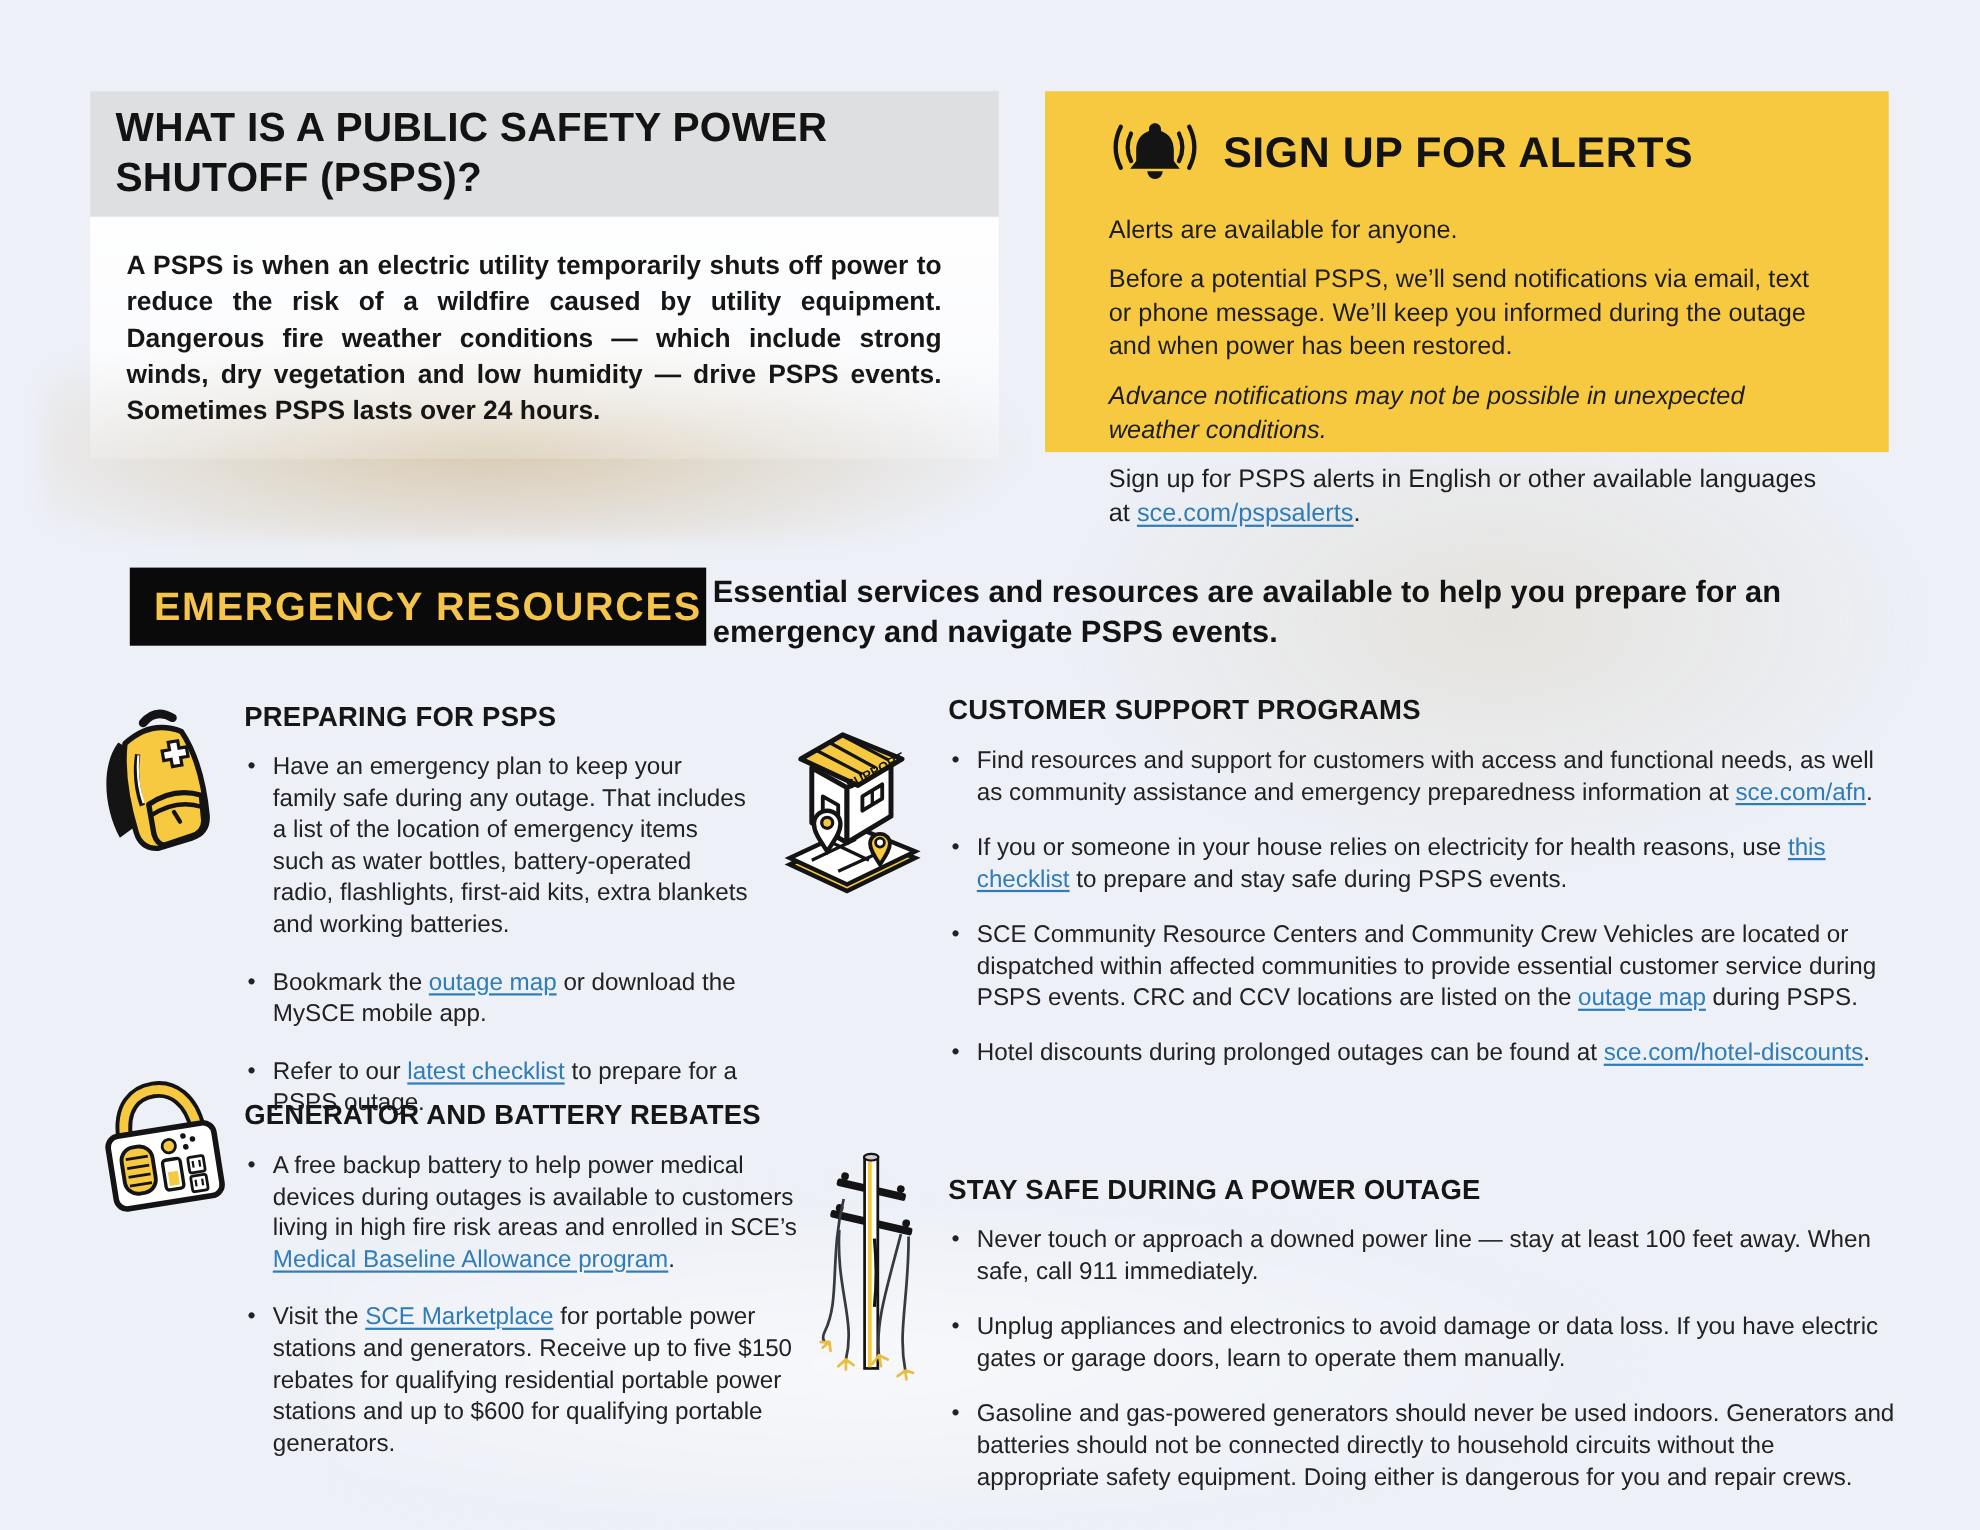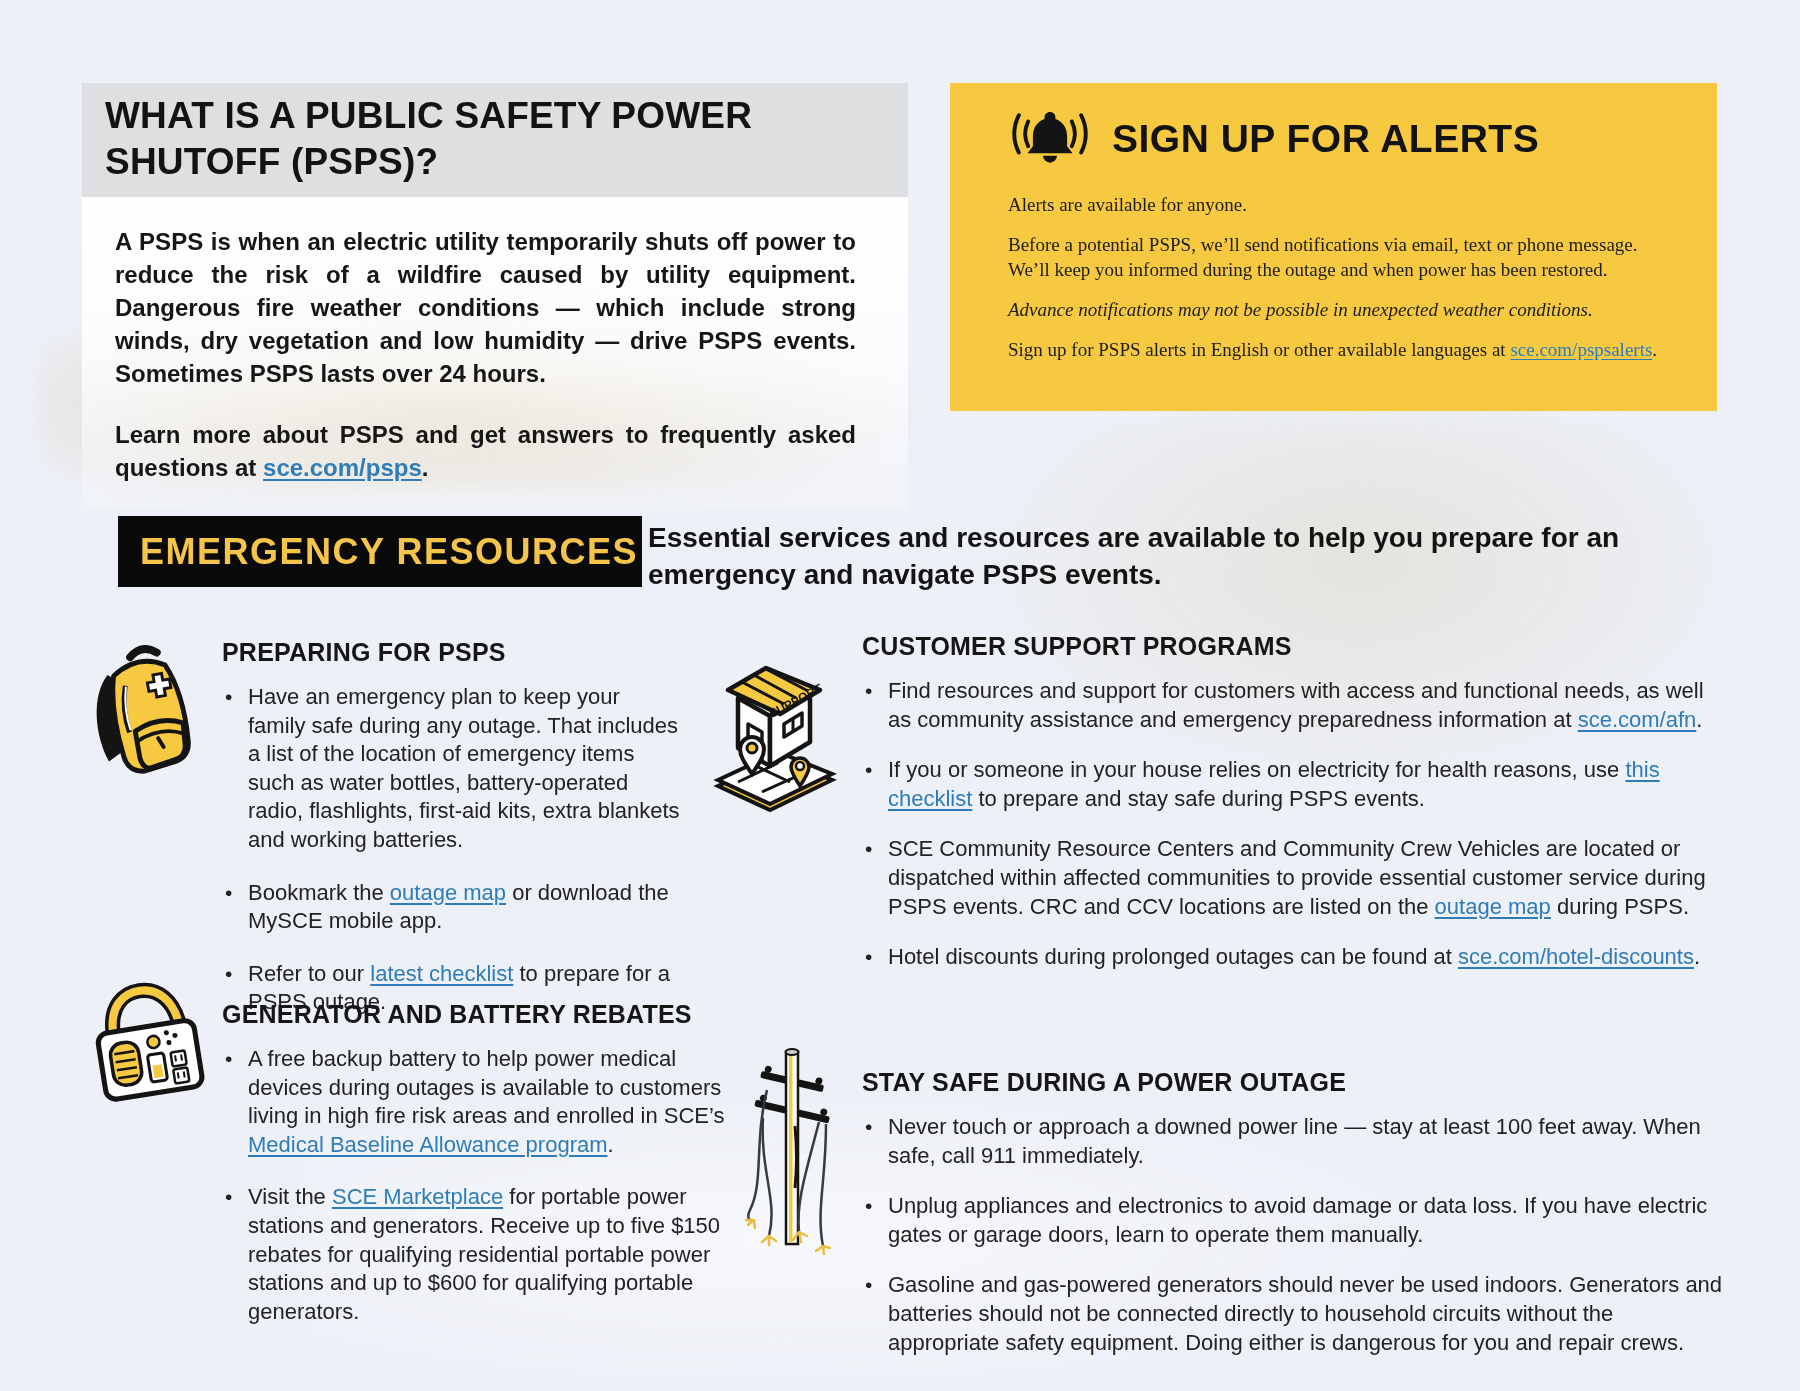--- a/index.html
+++ b/index.html
@@ -27,21 +27,21 @@
     background:linear-gradient(180deg, rgba(255,255,255,.95) 0%, rgba(255,255,255,.78) 55%, rgba(255,255,255,.18) 100%);}
   .psps-body p{margin:0 16px 27px 0;font-size:24px;line-height:1.38;font-weight:bold;
     color:#161616;text-align:justify;}
   .psps-body p:last-child{margin-bottom:0;}
 
   
   .alerts{position:absolute;left:950px;top:83px;width:767px;height:328px;background:#f6c941;
     box-sizing:border-box;padding:18px 34px 0 58px;}
   .alerts-head{display:flex;align-items:center;gap:20px;margin-bottom:2px;}
   .alerts-head h2{margin:0;font-size:39px;font-weight:bold;color:#131313;letter-spacing:.5px;}
-  .alerts p{margin:15px 0 0 0;font-size:19px;line-height:1.32;color:#1d1d1d;max-width:660px;font-family:Liberation Serif, serif;}
+  .alerts p{margin:15px 0 0 0;font-size:23px;line-height:1.32;color:#1d1d1d;max-width:660px;}
   .alerts p.it{font-style:italic;}
 
   
   .er-badge{position:absolute;left:82px;top:516px;width:524px;height:71px;background:#0a0a0a;
     display:flex;align-items:center;box-sizing:border-box;padding-left:22px;margin-left:36px;}
   .er-badge h2{margin:0;font-size:36px;font-weight:bold;color:#f5c54b;letter-spacing:1.5px;}
   .er-tagline{position:absolute;left:648px;top:519px;width:1010px;margin:0;
     font-size:28px;line-height:1.33;font-weight:bold;color:#131313;}
 
   
@@ -77,21 +77,20 @@
 
   <div class="tex tex-grass-left"></div>
   <div class="tex tex-grass-right"></div>
   <div class="tex tex-bottom"></div>
 
   <div class="bar-title">
     <h1>WHAT IS A PUBLIC SAFETY POWER SHUTOFF (PSPS)?</h1>
   </div>
   <div class="psps-body">
     <p>A PSPS is when an electric utility temporarily shuts off power to reduce the risk of a wildfire caused by utility equipment. Dangerous fire weather conditions — which include strong winds, dry vegetation and low humidity — drive PSPS events. Sometimes PSPS lasts over 24 hours.</p>
-    <p><span>Learn more about PSPS and get answers to frequently asked questions at </span><a class="lnk">sce.com/psps</a><span>.</span></p>
   </div>
 
   <div class="alerts">
     <div class="alerts-head">
       <span>
         <svg viewBox="0 0 108 92" width="84" height="72" aria-hidden="true">
           <g stroke="#141414" stroke-width="5" fill="none" stroke-linecap="round">
             <path d="M26 26 Q18 42 26 58"></path>
             <path d="M14 18 Q2 42 14 66"></path>
             <path d="M82 26 Q90 42 82 58"></path>

